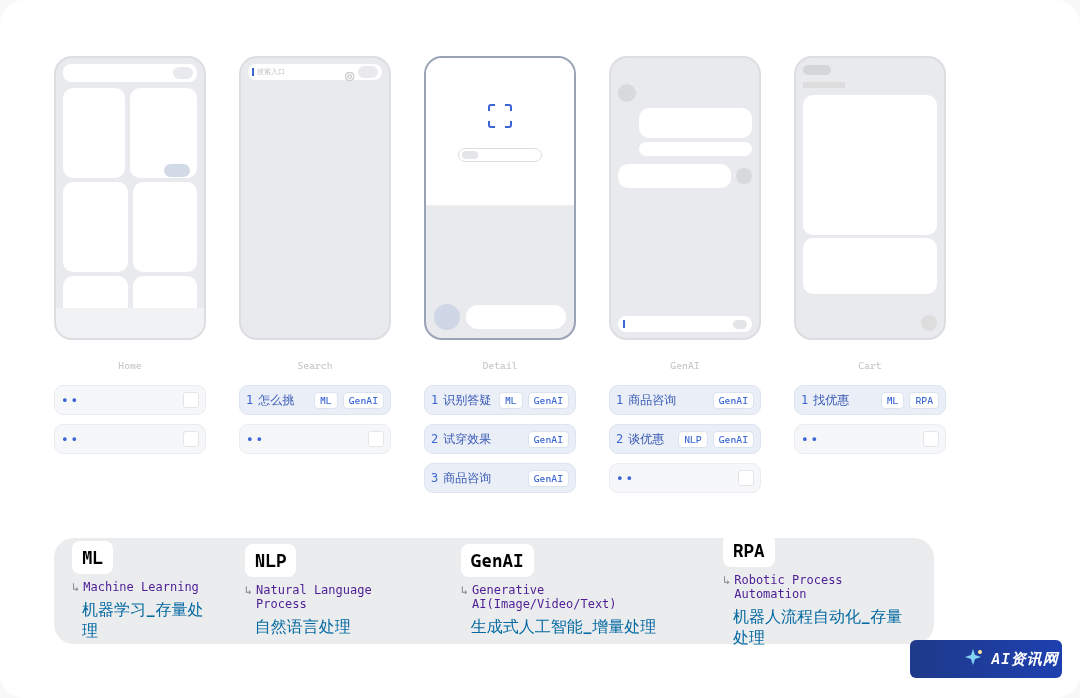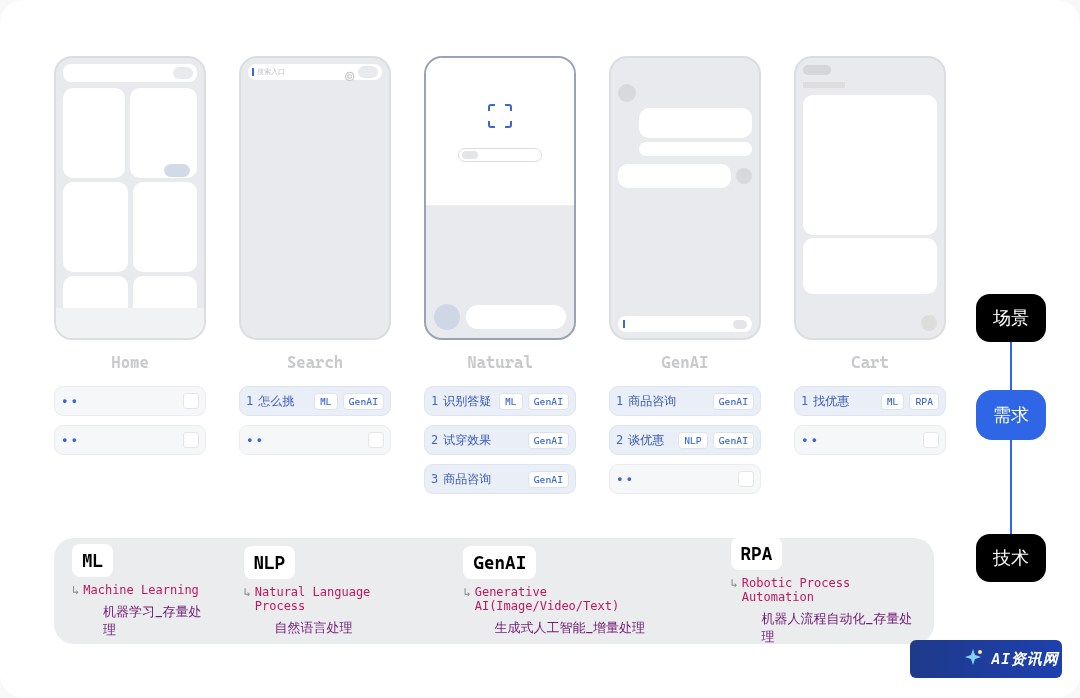--- a/index.html
+++ b/index.html
@@ -1,21 +1,21 @@
 <!DOCTYPE html>
 <html><head>
   <meta charset="utf-8">
   <style>
     * { box-sizing: border-box; margin: 0; padding: 0; }
     body { font-family: ui-monospace, 'SF Mono', Monaco, 'Cascadia Code', monospace; background: #f8f8f8; width: 1080px; height: 698px; position: relative; }
     .page { background: #fff; border-radius: 24px; width: 1080px; height: 698px; position: relative; }
     .mockups-row { display: flex; gap: 33px; padding: 56px 54px 0 54px; }
     .mockup-col { display: flex; flex-direction: column; align-items: center; }
     .phone { width: 152px; height: 284px; background: #e9eaed; border-radius: 18px; border: 2px solid #dcdde1; position: relative; overflow: hidden; }
-    .phone-title { margin-top: 13px; font-size: 16px; color: #c8c9cd; font-weight: 700; }
+    .phone-title { margin-top: 20px; font-size: 10px; color: #c8c9cd; font-weight: 400; }
     
     
     .home-topbar { height: 18px; background: #fff; border-radius: 8px; margin: 6px 7px; display:flex; align-items:center; justify-content:flex-end;}
     .home-topbar .circ { width:20px;height:12px;background:#e9eaed;border-radius:6px;margin-right:4px;}
     .home-grid { display:flex; gap:5px; padding:0 7px;}
     .home-card { background:#fff; border-radius:10px;}
     .home-row1 .home-card{ height:90px;}
     .home-row1 .home-card:first-child{width:62px;}
     .home-row1 .home-card:last-child{flex:1; position:relative;}
     .home-row2 { margin-top:4px;}
@@ -80,22 +80,22 @@
     .rn-pill.active{background:#2e66e5;height:50px;border-radius:16px;}
     .rn-line{width:2px;height:48px;background:#2e66e5;}
     .rn-line.tall{height:94px;}
     
     
     .tech{position:absolute;left:54px;bottom:54px;width:880px;height:106px;background:#ebecee;border-radius:20px;display:flex;align-items:center;padding:0 18px;gap:10px;}
     .tech-item{display:flex;flex-direction:column;gap:6px;}
     .tech-badge{background:#fff;border-radius:8px;padding:6px 10px;font-size:18px;font-weight:700;color:#000;align-self:flex-start;}
     .tech-full{display:flex;gap:4px;align-items:baseline;}
     .tech-arrow{font-size:12px;color:#888;}
-    .tech-name{font-size:12px;color:#be185d;font-family:ui-monospace,monospace;}
-    .tech-desc{font-size:13px;color:#701a75;margin-left:31px;}
+    .tech-name{font-size:12px;color:#4c1d95;font-family:ui-monospace,monospace;}
+    .tech-desc{font-size:16px;color:#0369a1;margin-left:10px;}
     .tech-gap-m{width:20px;}
     .tech-gap-l{width:30px;}
     
     
     .watermark{position:absolute;right:18px;bottom:20px;width:152px;height:38px;background:linear-gradient(90deg,#1e3a8a,#1e40af);border-radius:6px;display:flex;align-items:center;justify-content:center;gap:6px;padding-left:48px;}
     .wm-ico{width:24px;height:24px;position:relative;}
     .wm-txt{color:#fff;font-size:15px;font-style:italic;font-weight:700;letter-spacing:1px;}
     
     .vf{stroke:#3b67d4;stroke-width:2;fill:none;}
   </style>
@@ -173,21 +173,21 @@
             </svg>
           <div class="detail-pill">
               <div class="dp1"></div>
             </div>
         </div>
         <div class="detail-btm">
             <div class="c"></div>
             <div class="bar"></div>
           </div>
       </div>
-      <div class="phone-title">Natural</div>
+      <div class="phone-title">Detail</div>
       <div class="reqs">
         <div class="req-row">
             <span class="req-num">1</span>
             <span class="req-label">识别答疑</span>
             <span class="tag">ML</span>
             <span class="tag">GenAI</span>
           </div>
         <div class="req-row">
             <span class="req-num">2</span>
             <span class="req-label">试穿效果</span>
@@ -261,27 +261,20 @@
           </div>
         <div class="req-row faded">
             <span class="req-dots">••</span>
             <span class="req-sq"></span>
           </div>
       </div>
     </div>
 
   </div>
 
-  <div class="rightnav">
-    <div class="rn-pill">场景</div>
-    <div class="rn-line"></div>
-    <div class="rn-pill active">需求</div>
-    <div class="rn-line tall"></div>
-    <div class="rn-pill">技术</div>
-  </div>
 
   <div class="tech">
     <div class="tech-item">
       <div class="tech-badge">ML</div>
       <div class="tech-full">
           <span class="tech-arrow">↳</span>
           <span class="tech-name">Machine Learning</span>
         </div>
       <div class="tech-desc">机器学习_存量处理</div>
     </div>

